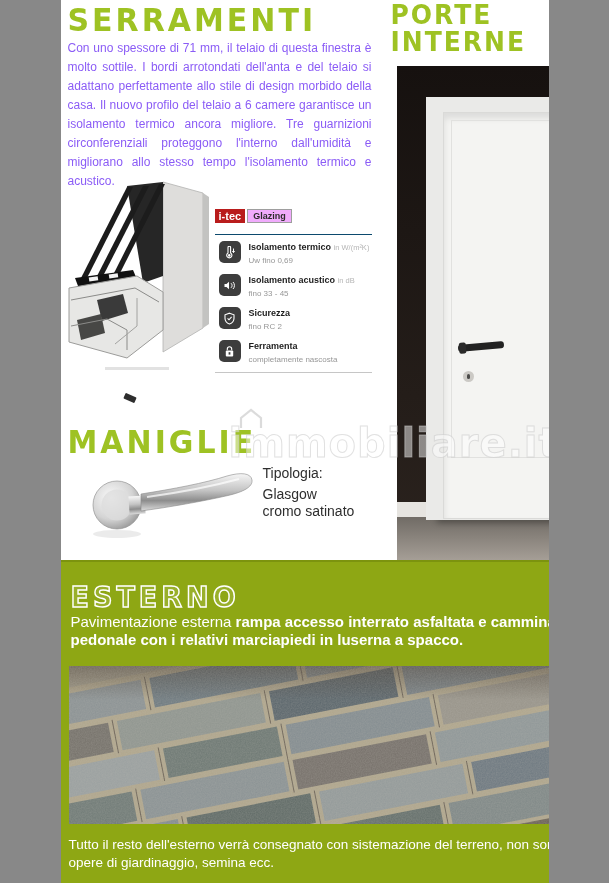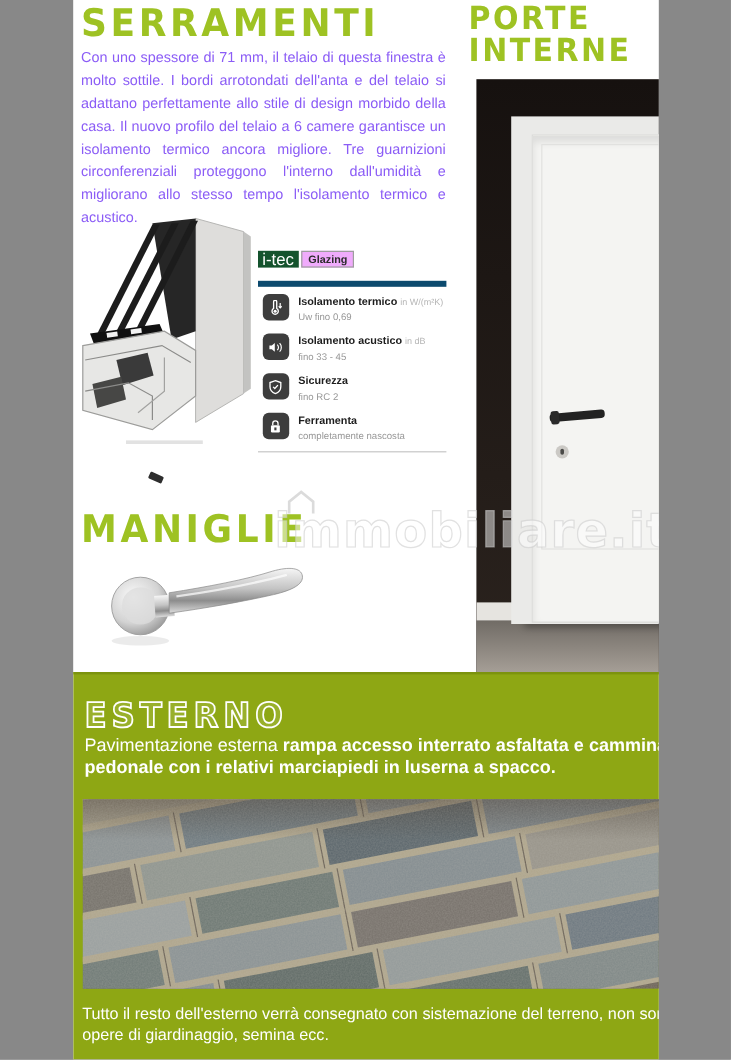--- a/index.html
+++ b/index.html
@@ -24,26 +24,26 @@
 
   
   #win-illustration{position:absolute;left:6px;top:180px;width:148px;height:195px;}
   .win-caption{position:absolute;left:44px;top:367px;width:64px;height:3px;background:#e2e2e2;}
   .ink-speck{position:absolute;left:63px;top:395px;width:12px;height:6px;background:#2e2e2e;
     transform:rotate(24deg);border-radius:1px;}
 
   
   .spec-card{position:absolute;left:154px;top:209px;width:157px;}
   .badge-row{display:flex;align-items:center;}
-  .badge-red{background:#14532d;color:#fff;font-size:14px;font-weight:400;
+  .badge-red{background:#b91c1c;color:#fff;font-size:11px;font-weight:700;
     padding:2px 4px;line-height:10px;}
   .badge-frame{border:1px solid #9e9e9e;color:#2b2b2b;font-size:9px;font-weight:700;
     padding:1px 5px;line-height:10px;margin-left:2px;background:#f0abfc;}
   .spec-rows{padding:6px 0 7px 4px;display:flex;flex-direction:column;gap:8px;margin-top:11px;
-    border-top:5px solid #0c4a6e;border-bottom:1px solid #c6c6c6;}
+    border-top:1px solid #0c4a6e;border-bottom:1px solid #c6c6c6;}
   .spec-row{display:flex;gap:8px;align-items:flex-start;}
   .spec-icon{width:22px;height:22px;background:#3d3d3d;border-radius:5px;flex:0 0 22px;
     display:flex;align-items:center;justify-content:center;}
   .spec-icon svg{display:block;}
   .spec-text{padding-top:1px;}
   .spec-title{font-size:9px;font-weight:700;color:#1d1d1d;line-height:11px;}
   .spec-unit{font-size:7.5px;font-weight:400;color:#b5b5b5;}
   .spec-value{font-size:8px;color:#979797;line-height:10px;margin-top:3px;}
 
   
@@ -220,20 +220,25 @@
       </linearGradient>
     </defs>
     <ellipse cx="32" cy="78" rx="24" ry="4" fill="#000" opacity="0.08"></ellipse>
     <circle cx="32" cy="49" r="24" fill="url(#gRose)" stroke="#959595" stroke-width="0.7"></circle>
     <circle cx="32" cy="49" r="15.5" fill="#dcdcdc" opacity="0.75"></circle>
     <rect x="44" y="40" width="16" height="18" fill="url(#gLever)" transform="rotate(-4 52 49)"></rect>
     <path d="M56 38 C 88 33, 120 27, 142 20 C 156 16, 166 17, 167 24 C 168 31, 158 36, 143 39.5 C 117 45.5, 85 51, 56 55 Z" fill="url(#gLever)" stroke="#8a8a8a" stroke-width="0.6"></path>
     <path d="M62 41 C 98 36, 132 29, 154 23" fill="none" stroke="#ffffff" stroke-width="2" opacity="0.7"></path>
   </svg>
 
+  <div class="tipologia">
+    <div class="row1">Tipologia:</div>
+    <div>Glasgow</div>
+    <div>cromo satinato</div>
+  </div>
 
   <div id="h-porte" class="green-heading">
     <div>PORTE</div>
     <div>INTERNE</div>
   </div>
 
   <div class="door-photo">
     <div class="floor"></div>
     <div class="baseboard left"></div>
     <div class="baseboard right"></div>

